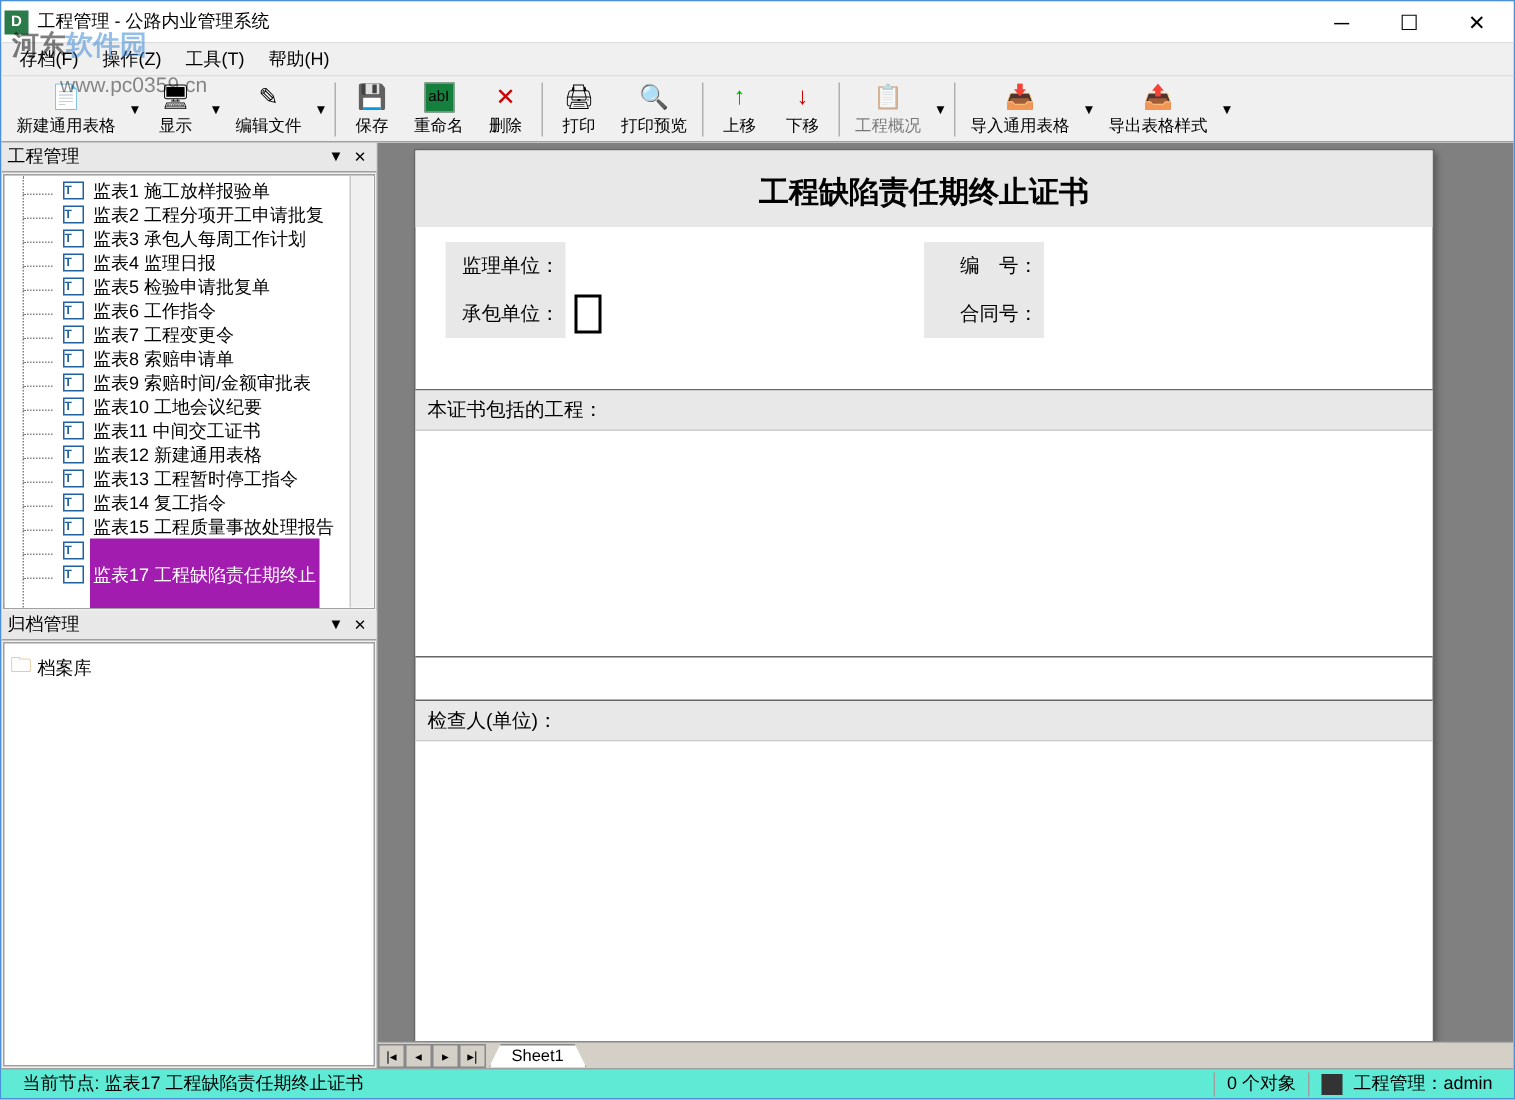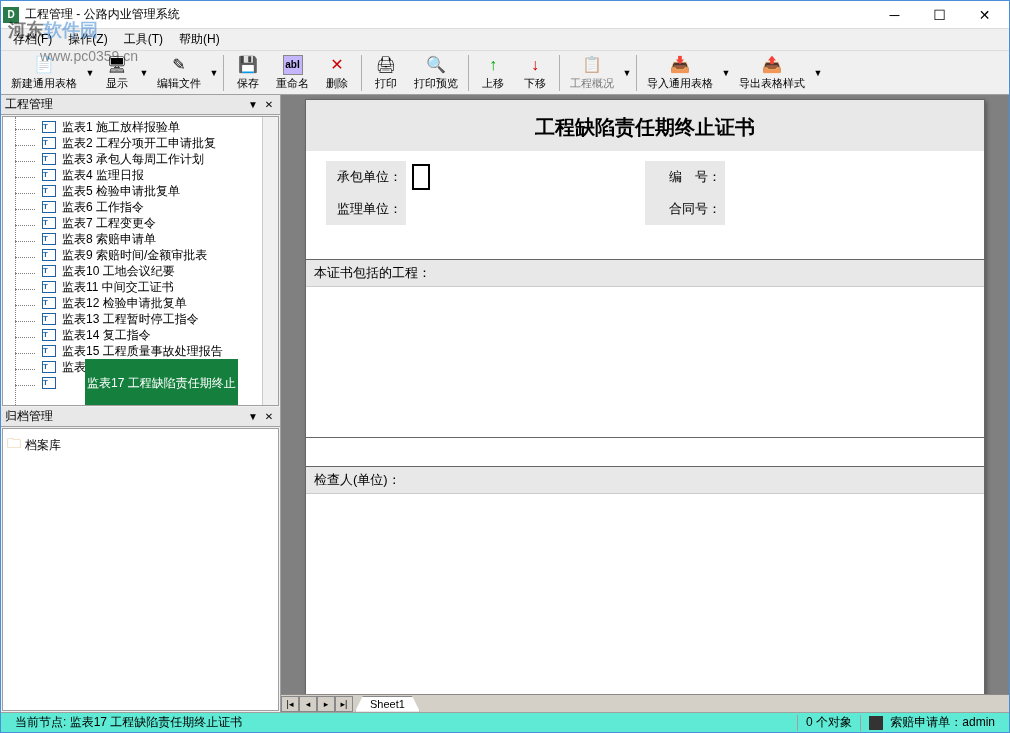--- a/index.html
+++ b/index.html
@@ -23,29 +23,29 @@
     .tool-sep { width: 1px; height: 36px; background: #b0b0b0; margin: 0 2px; }
     .tool-drop { width: 10px; display: flex; align-items: center; justify-content: center; height: 40px; cursor: pointer; font-size:9px;}
     
     .watermark { position: absolute; left: 8px; top: 18px; pointer-events: none; opacity: 0.5; font-size: 18px; font-weight: bold; z-index: 100; }
     .watermark .wm1 { color: #000000; }
     .watermark .wm2 { color: #3080d0; }
     .watermark-url { position: absolute; left: 40px; top: 48px; color: #000000; opacity: 0.45; font-size: 14px; pointer-events: none; z-index: 100; }
     
     .main-area { flex: 1; display: flex; overflow: hidden; }
     
-    .left-panel { width: 280px; display: flex; flex-direction: column; border-right: 1px solid #a0a0a0; background: #f0f0f0; justify-content: flex-end; }
+    .left-panel { width: 251px; display: flex; flex-direction: column; border-right: 1px solid #a0a0a0; background: #f0f0f0; justify-content: flex-end; }
     .panel-hdr { height: 20px; background: #e8e8e8; border-bottom: 1px solid #a0a0a0; display: flex; align-items: center; padding: 0 4px; font-size: 12px; }
     .panel-hdr-ctl { margin-left: auto; display: flex; gap: 2px; }
     .panel-hdr-btn { width: 14px; height: 14px; display: flex; align-items: center; justify-content: center; cursor: pointer; font-size:10px;}
     
     .tree-area { flex: 1; background: #fff; overflow: auto; border: 1px solid #a0a0a0; margin: 1px; position: relative; }
     .tree { padding: 2px 0; }
     .tree-item { display: flex; align-items: center; height: 16px; padding-left: 38px; white-space: nowrap; cursor: pointer; font-size: 12px; }
-    .tree-item.selected .tree-label { background: #15803d; color: #fff; margin-left: 25px; }
+    .tree-item.selected .tree-label { background: #a21caf; color: #fff; }
     .tree-icon { width: 16px; height: 14px; margin-right: 3px; display: inline-flex; align-items: center; justify-content: center; }
     .doc-icon { border: 1px solid #2060a0; background: #fff; color: #2060a0; font-size: 8px; font-weight: bold; width: 14px; height: 12px; line-height:10px;}
     .tree-label { padding: 16px 2px; }
     .tree-lines { position: absolute; left: 12px; top: 0; bottom: 0; border-left: 1px dotted #808080; }
     .tree-hline { position: absolute; left: 12px; width: 20px; border-top: 1px dotted #808080; }
     .vscroll { width: 16px; background: #f0f0f0; border-left: 1px solid #ccc; }
     .archive-area { flex: 1; background: #fff; border: 1px solid #a0a0a0; margin: 1px; padding: 4px; }
     .archive-item { display: flex; align-items: center; gap: 4px; cursor: pointer; }
     .folder-icon { color: #d4a050; font-size: 14px; }
     
@@ -118,21 +118,21 @@
         <div class="tool-icon">✎</div>
         <div class="tool-label">编辑文件</div>
       </div>
       <div class="tool-drop">▼</div>
       <div class="tool-sep"></div>
       <div class="tool-btn">
         <div class="tool-icon">💾</div>
         <div class="tool-label">保存</div>
       </div>
       <div class="tool-btn">
-        <div class="tool-icon" style="background: #c4b5fd; font-size: 10px; font-weight: bold; border: 1px solid rgb(136, 136, 136);">abI</div>
+        <div class="tool-icon" style="background: #15803d; font-size: 10px; font-weight: normal; border: 1px solid rgb(136, 136, 136);">abI</div>
         <div class="tool-label">重命名</div>
       </div>
       <div class="tool-btn">
         <div class="tool-icon" style="color: rgb(204, 0, 0);">✕</div>
         <div class="tool-label">删除</div>
       </div>
       <div class="tool-sep"></div>
       <div class="tool-btn">
         <div class="tool-icon">🖨</div>
         <div class="tool-label">打印</div>
@@ -256,21 +256,21 @@
               <span class="tree-icon">
                 <span class="doc-icon">T</span>
               </span>
               <span class="tree-label">监表11 中间交工证书</span>
             </div>
             <div class="tree-hline" style="top: 188px;"></div>
             <div class="tree-item">
               <span class="tree-icon">
                 <span class="doc-icon">T</span>
               </span>
-              <span class="tree-label">监表12 检验申请批复单</span>
+              <span class="tree-label">监表12 新建通用表格</span>
             </div>
             <div class="tree-hline" style="top: 204px;"></div>
             <div class="tree-item">
               <span class="tree-icon">
                 <span class="doc-icon">T</span>
               </span>
               <span class="tree-label">监表13 工程暂时停工指令</span>
             </div>
             <div class="tree-hline" style="top: 220px;"></div>
             <div class="tree-item">
@@ -319,28 +319,28 @@
       </div>
     </div>
 
     <div class="content-area">
       <div class="doc-scroll">
         <div class="doc-page">
           <div class="doc-title">工程缺陷责任期终止证书</div>
           <div class="doc-fields">
             <div class="field-col">
               <div class="field-row">
+                <div class="field-lbl">监理单位：</div>
+                <div class="field-val"></div>
+              </div>
+              <div class="field-row">
                 <div class="field-lbl">承包单位：</div>
                 <div class="field-val">
                     <span class="cursor-box"></span>
                   </div>
-              </div>
-              <div class="field-row">
-                <div class="field-lbl">监理单位：</div>
-                <div class="field-val"></div>
               </div>
             </div>
             <div class="field-col">
               <div class="field-row">
                 <div class="field-lbl">编　号：</div>
                 <div class="field-val"></div>
               </div>
               <div class="field-row">
                 <div class="field-lbl">合同号：</div>
                 <div class="field-val"></div>
@@ -370,16 +370,16 @@
   </div>
 
   <div class="statusbar">
     <span class="status-item">当前节点: 监表17 工程缺陷责任期终止证书</span>
     <span class="status-sep"></span>
     <span class="status-border"></span>
     <span class="status-item">0 个对象</span>
     <span class="status-border"></span>
     <span class="status-item">
       <span class="user-icon"></span>
-      <span>索赔申请单：</span><span>admin</span>
+      <span>工程管理：</span><span>admin</span>
     </span>
   </div>
 </div>
 
 </body></html>

